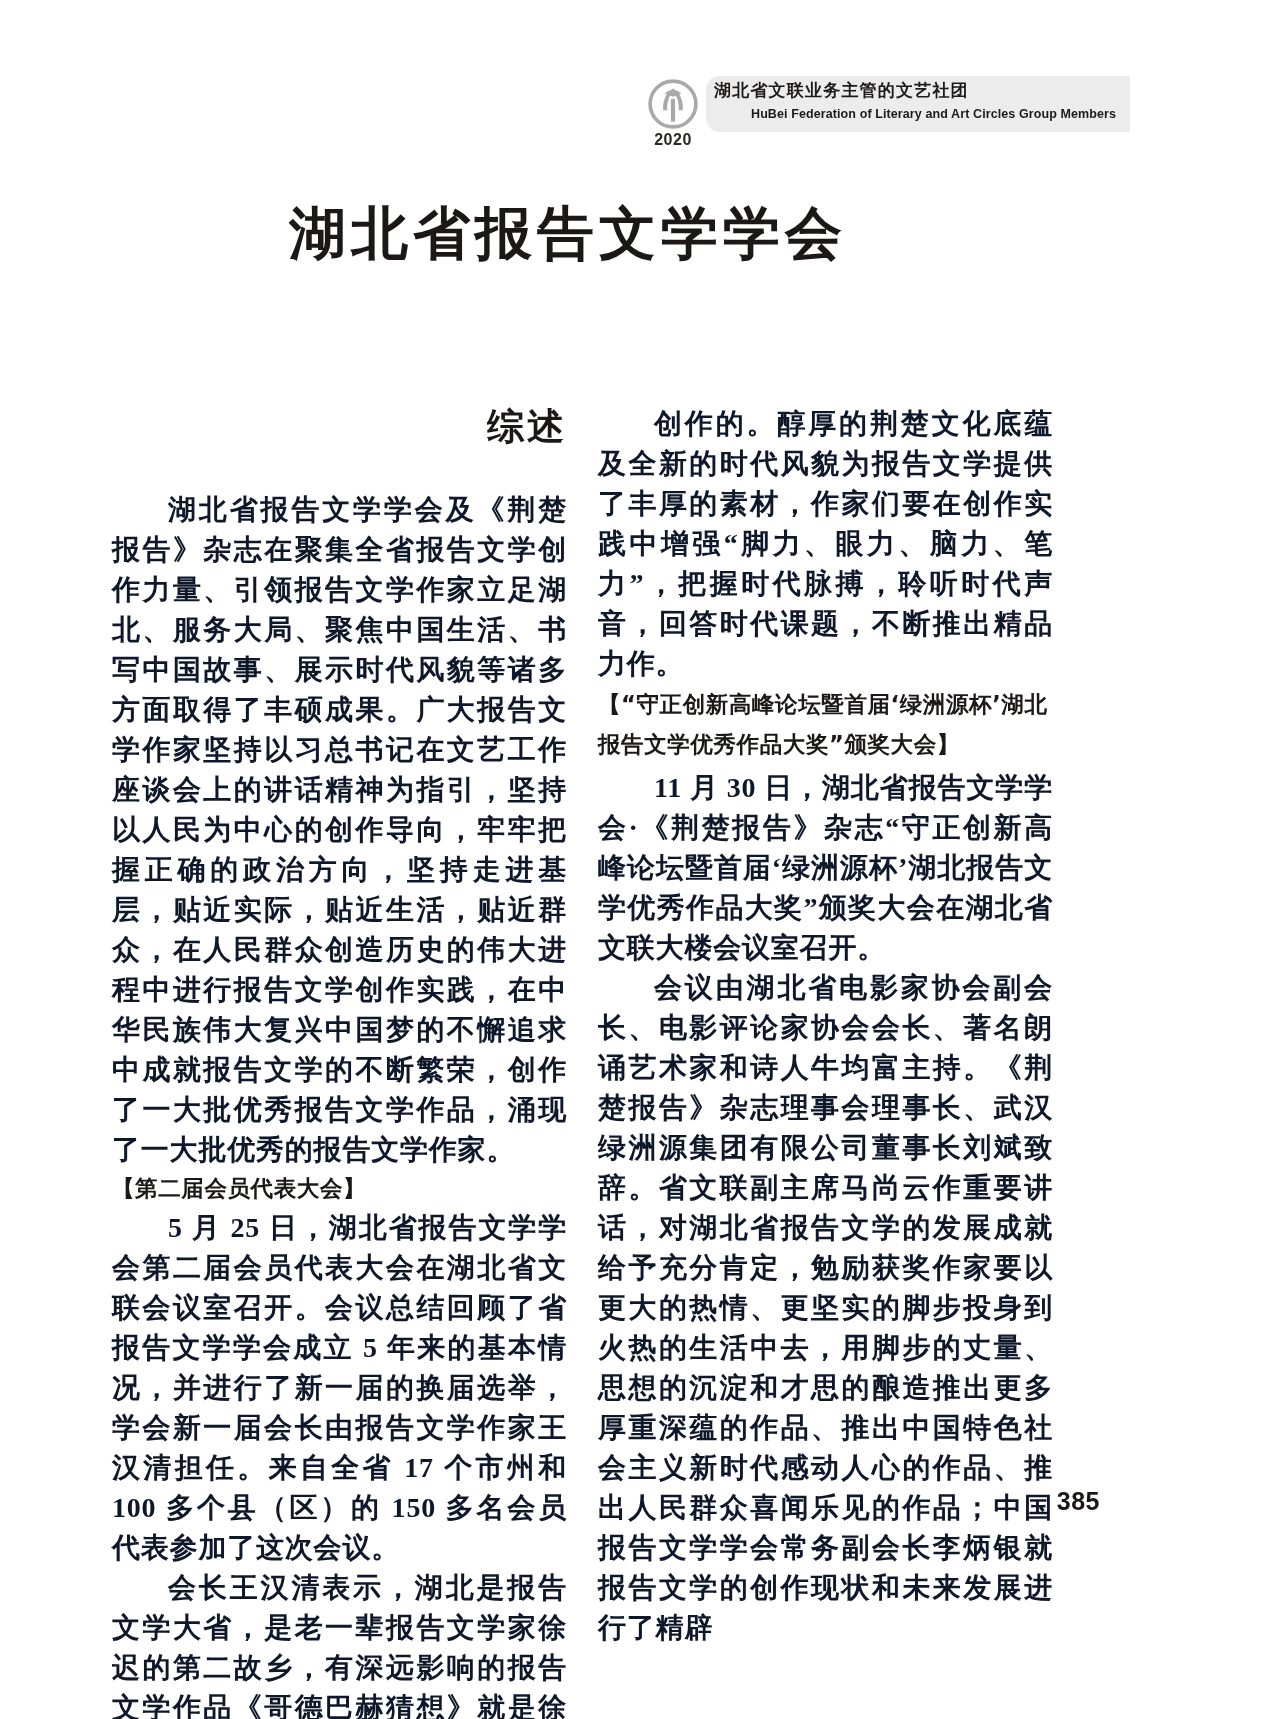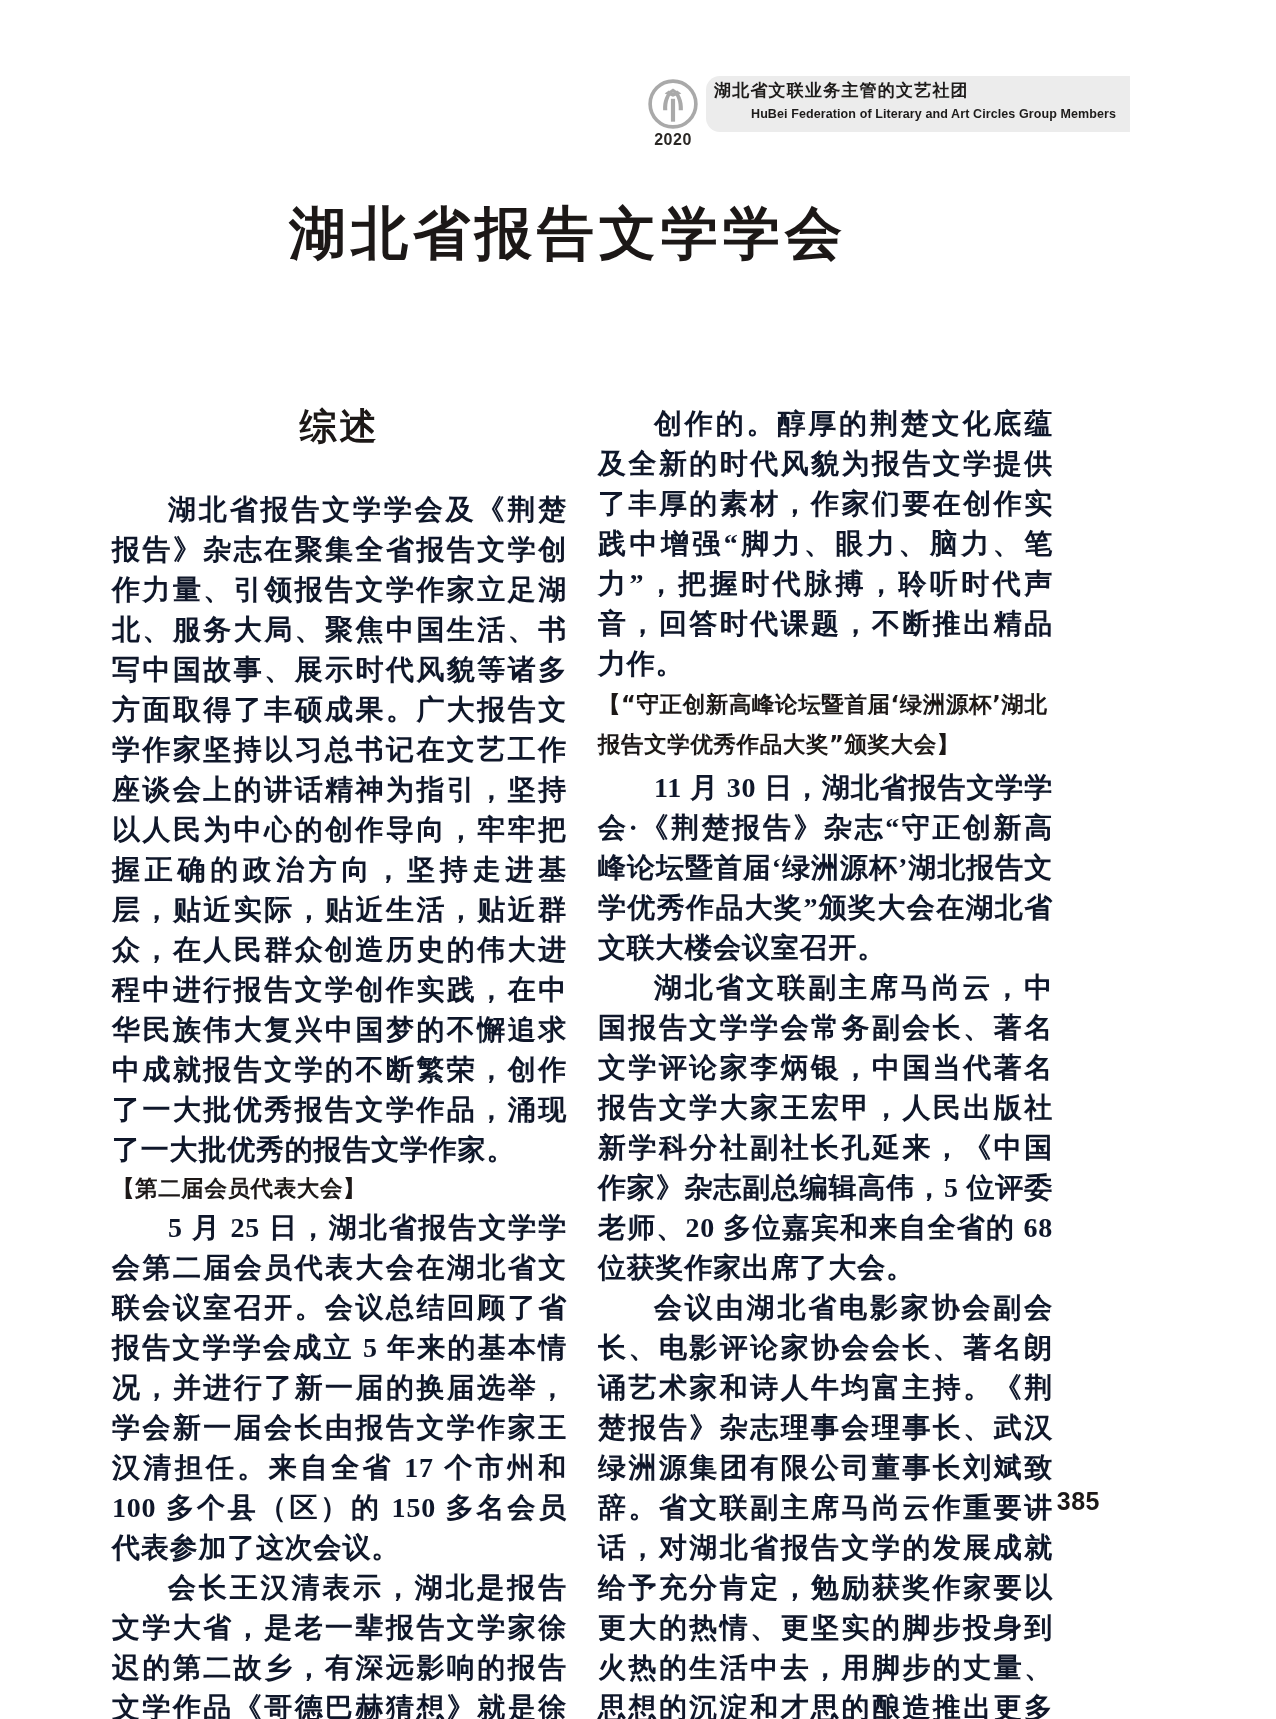--- a/index.html
+++ b/index.html
@@ -98,21 +98,21 @@
   
   .col {
     position: absolute;
     top: 404px;
     width: 455px;
   }
   .col-left  { left: 112px; }
   .col-right { left: 598px; }
 
   .sec-heading {
-    text-align: center;
+    text-align: right;
     font-family: "DejaVu Sans", "Liberation Sans", sans-serif;
     font-weight: bold;
     font-size: 37px;
     letter-spacing: 3px;
     color: #1c1817;
     margin: 0 0 40px 0;
     line-height: 46px;
   }
   .sec-heading.second {
     margin-top: 74px;
@@ -189,17 +189,16 @@
 
   <h3 class="sub-heading">【第二届会员代表大会】</h3>
   <p class="body">5 月 25 日，湖北省报告文学学会第二届会员代表大会在湖北省文联会议室召开。会议总结回顾了省报告文学学会成立 5 年来的基本情况，并进行了新一届的换届选举，学会新一届会长由报告文学作家王汉清担任。来自全省 17 个市州和 100 多个县（区）的 150 多名会员代表参加了这次会议。</p>
   <p class="body">会长王汉清表示，湖北是报告文学大省，是老一辈报告文学家徐迟的第二故乡，有深远影响的报告文学作品《哥德巴赫猜想》就是徐迟在湖北工作期间</p>
 </div>
 
 <div class="col col-right">
   <p class="body">创作的。醇厚的荆楚文化底蕴及全新的时代风貌为报告文学提供了丰厚的素材，作家们要在创作实践中增强“脚力、眼力、脑力、笔力”，把握时代脉搏，聆听时代声音，回答时代课题，不断推出精品力作。</p>
   <h3 class="sub-heading block">【“守正创新高峰论坛暨首届‘绿洲源杯’湖北报告文学优秀作品大奖”颁奖大会】</h3>
   <p class="body">11 月 30 日，湖北省报告文学学会·《荆楚报告》杂志“守正创新高峰论坛暨首届‘绿洲源杯’湖北报告文学优秀作品大奖”颁奖大会在湖北省文联大楼会议室召开。</p>
-  <p class="body">湖北省文联副主席马尚云，中国报告文学学会常务副会长、著名文学评论家李炳银，中国当代著名报告文学大家王宏甲，人民出版社新学科分社副社长孔延来，《中国作家》杂志副总编辑高伟，5 位评委老师、20 多位嘉宾和来自全省的 68 位获奖作家出席了大会。</p>
   <p class="body">会议由湖北省电影家协会副会长、电影评论家协会会长、著名朗诵艺术家和诗人牛均富主持。《荆楚报告》杂志理事会理事长、武汉绿洲源集团有限公司董事长刘斌致辞。省文联副主席马尚云作重要讲话，对湖北省报告文学的发展成就给予充分肯定，勉励获奖作家要以更大的热情、更坚实的脚步投身到火热的生活中去，用脚步的丈量、思想的沉淀和才思的酿造推出更多厚重深蕴的作品、推出中国特色社会主义新时代感动人心的作品、推出人民群众喜闻乐见的作品；中国报告文学学会常务副会长李炳银就报告文学的创作现状和未来发展进行了精辟</p>
 </div>
 
 <div class="page-number">385</div>
 
 </body></html>

